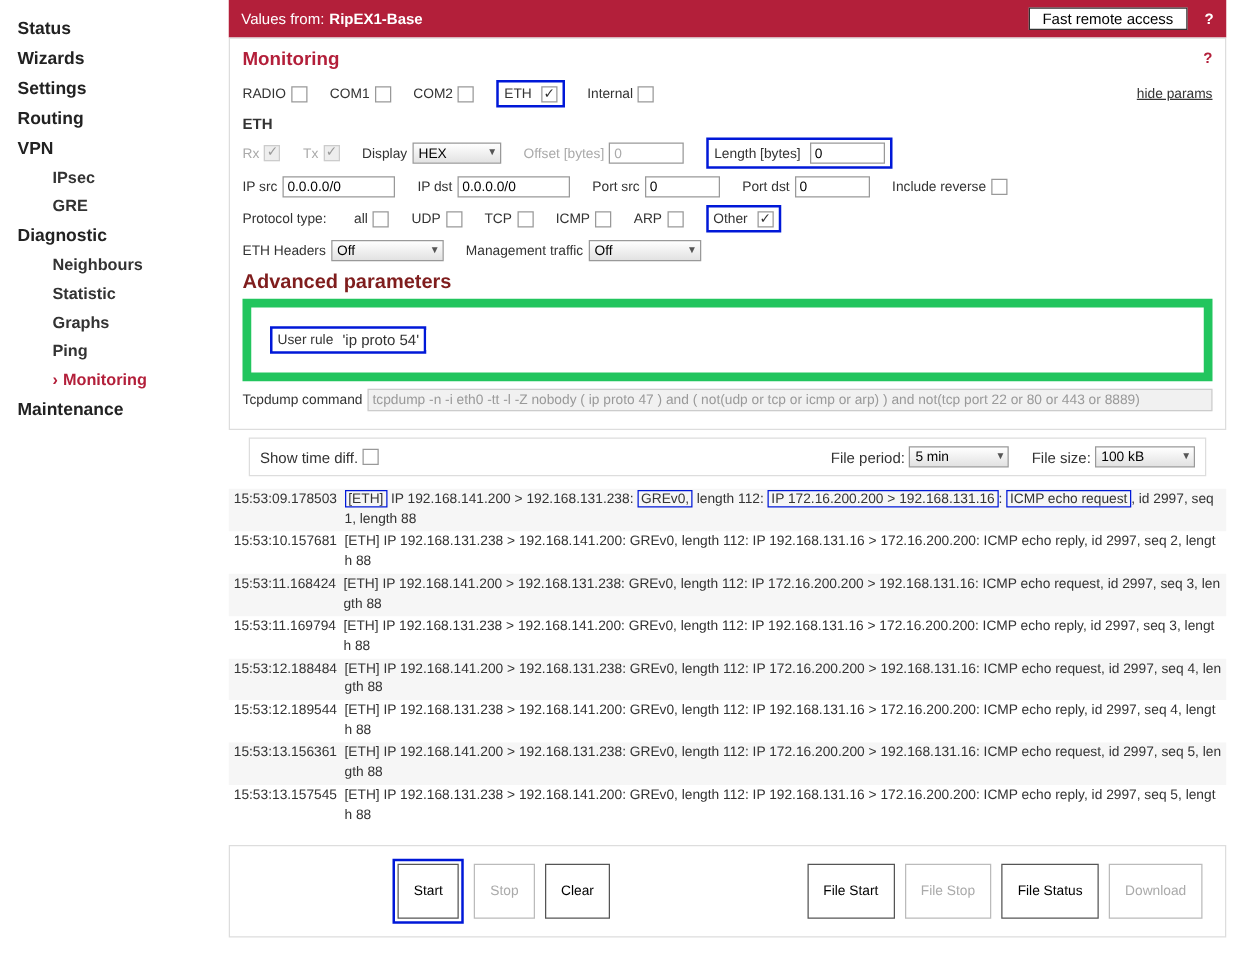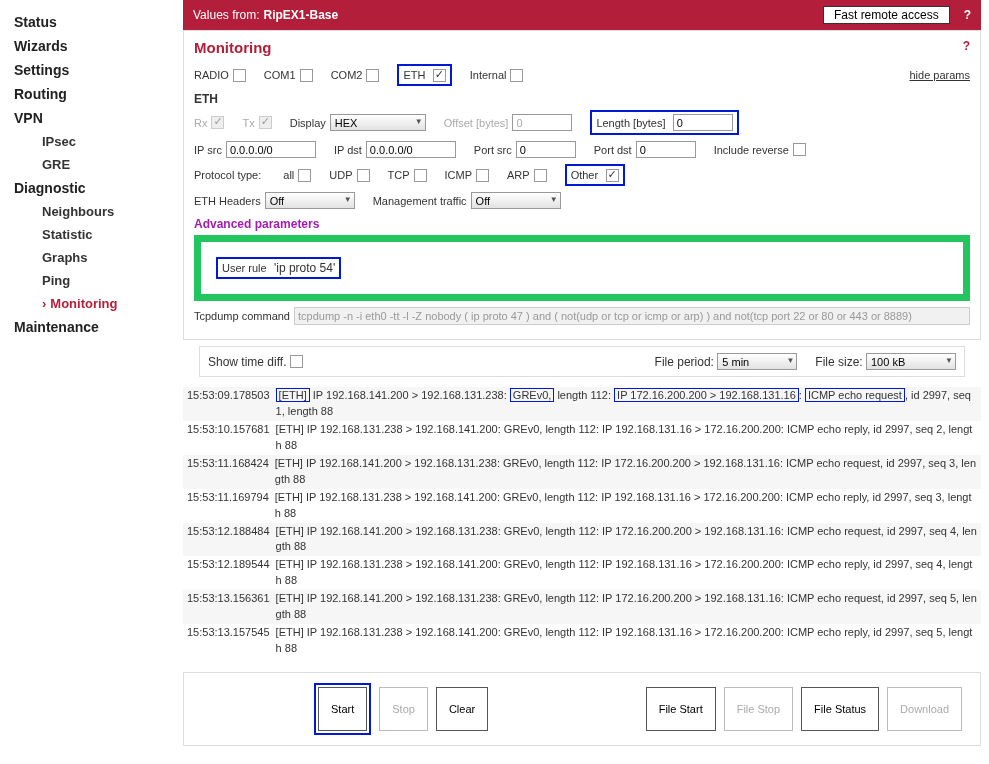--- a/index.html
+++ b/index.html
@@ -27,21 +27,21 @@
 .chk.checked::after{content:"✓";position:absolute;top:-2px;left:1px;font-size:11px;color:#333}
 .chk.disabled{background:#eee;border-color:#ccc}
 .chk.disabled.checked::after{color:#999}
 .hl{border:2px solid #0018d8;padding:2px 4px;display:inline-flex;align-items:center}
 .txt-input{border:1px solid #999;font-size:11px;padding:1px 3px;height:17px}
 .sel{border:1px solid #999;background:linear-gradient(#fff,#e2e2e2);font-size:11px;height:17px;padding:0 16px 0 4px;appearance:none;position:relative}
 .sel-wrap{position:relative;display:inline-block}
 .sel-wrap::after{content:"▼";font-size:8px;color:#555;position:absolute;right:3px;top:3px;pointer-events:none}
 .hideparams{margin-left:auto;text-decoration:underline;color:#333;cursor:pointer;font-size:11px}
 .section-head{font-size:12px;font-weight:bold;margin:6px 0 4px 0}
-.adv-head{color:#a21caf;font-weight:bold;font-size:12px;margin:8px 0 4px 0}
+.adv-head{color:#7f1d1d;font-weight:bold;font-size:16px;margin:8px 0 4px 0}
 .wide-input{border:1px solid #999;font-size:11px;padding:2px 3px;width:100%}
 .cmd-input{border:1px solid #ccc;background:#f1f1f1;color:#999;font-size:11px;padding:2px 3px;width:100%}
 .divider-row{border:1px solid #ddd;padding:6px 8px;margin:6px 16px;display:flex;align-items:center}
 .log-area{font-family:"Courier New",monospace;font-size:11px;line-height:1.45;padding:4px 0}
 .log-row{display:flex;padding:1px 4px}
 .log-row.even{background:#f6f6f6}
 .log-ts{white-space:nowrap;padding-right:6px}
 .log-content{white-space:pre-wrap;word-break:break-all;flex:1}
 .bx{border:1.5px solid #0018d8;padding:0 2px}
 .btn-bar{border:1px solid #ddd;padding:10px;margin-top:10px;display:flex;align-items:center}
@@ -113,21 +113,21 @@
     <div class="grp">
             <label style="color:#aaa">Rx</label>
             <span class="chk disabled checked"></span>
           </div>
     <div class="grp">
             <label style="color:#aaa">Tx</label>
             <span class="chk disabled checked"></span>
           </div>
     <div class="grp">
             <label>Display</label>
-     <span class="sel-wrap"><select class="sel" style="width:96px"><option>HEX</option></select></span>
+     <span class="sel-wrap"><select class="sel" style="width:71px"><option>HEX</option></select></span>
     </div>
     <div class="grp">
             <label style="color:#aaa">Offset [bytes]</label>
             <input class="txt-input" style="width: 60px; color: rgb(170, 170, 170);" value="0">
           </div>
     <span class="hl">
      <label>Length [bytes]</label>&nbsp;<input class="txt-input" style="width: 60px;" value="0">
     </span>
    </div>
 
@@ -207,21 +207,21 @@
    </div>
   </div>
 
   <div class="divider-row">
    <div class="grp" style="display:flex;align-items:center"><label>Show time diff.</label>&nbsp;<span class="chk"></span></div>
    <span style="flex:1"></span>
    <div class="grp" style="display:flex;align-items:center;margin-right:18px"><label>File period:</label>&nbsp;
     <span class="sel-wrap"><select class="sel" style="width:80px"><option>5 min</option></select></span>
    </div>
    <div class="grp" style="display:flex;align-items:center"><label>File size:</label>&nbsp;
-    <span class="sel-wrap"><select class="sel" style="width:90px"><option>100 kB</option></select></span>
+    <span class="sel-wrap"><select class="sel" style="width:80px"><option>100 kB</option></select></span>
    </div>
   </div>
 
   <div class="log-area" id="log-area">
         <div class="log-row even">
           <span class="log-ts">15:53:09.178503</span>
           <span class="log-content"><span class="bx">[ETH]</span> IP 192.168.141.200 &gt; 192.168.131.238: <span class="bx">GREv0,</span> length 112: <span class="bx">IP 172.16.200.200 &gt; 192.168.131.16</span>: <span class="bx">ICMP echo request</span>, id 2997, seq 1, length 88</span>
         </div>
         <div class="log-row">
           <span class="log-ts">15:53:10.157681</span>

